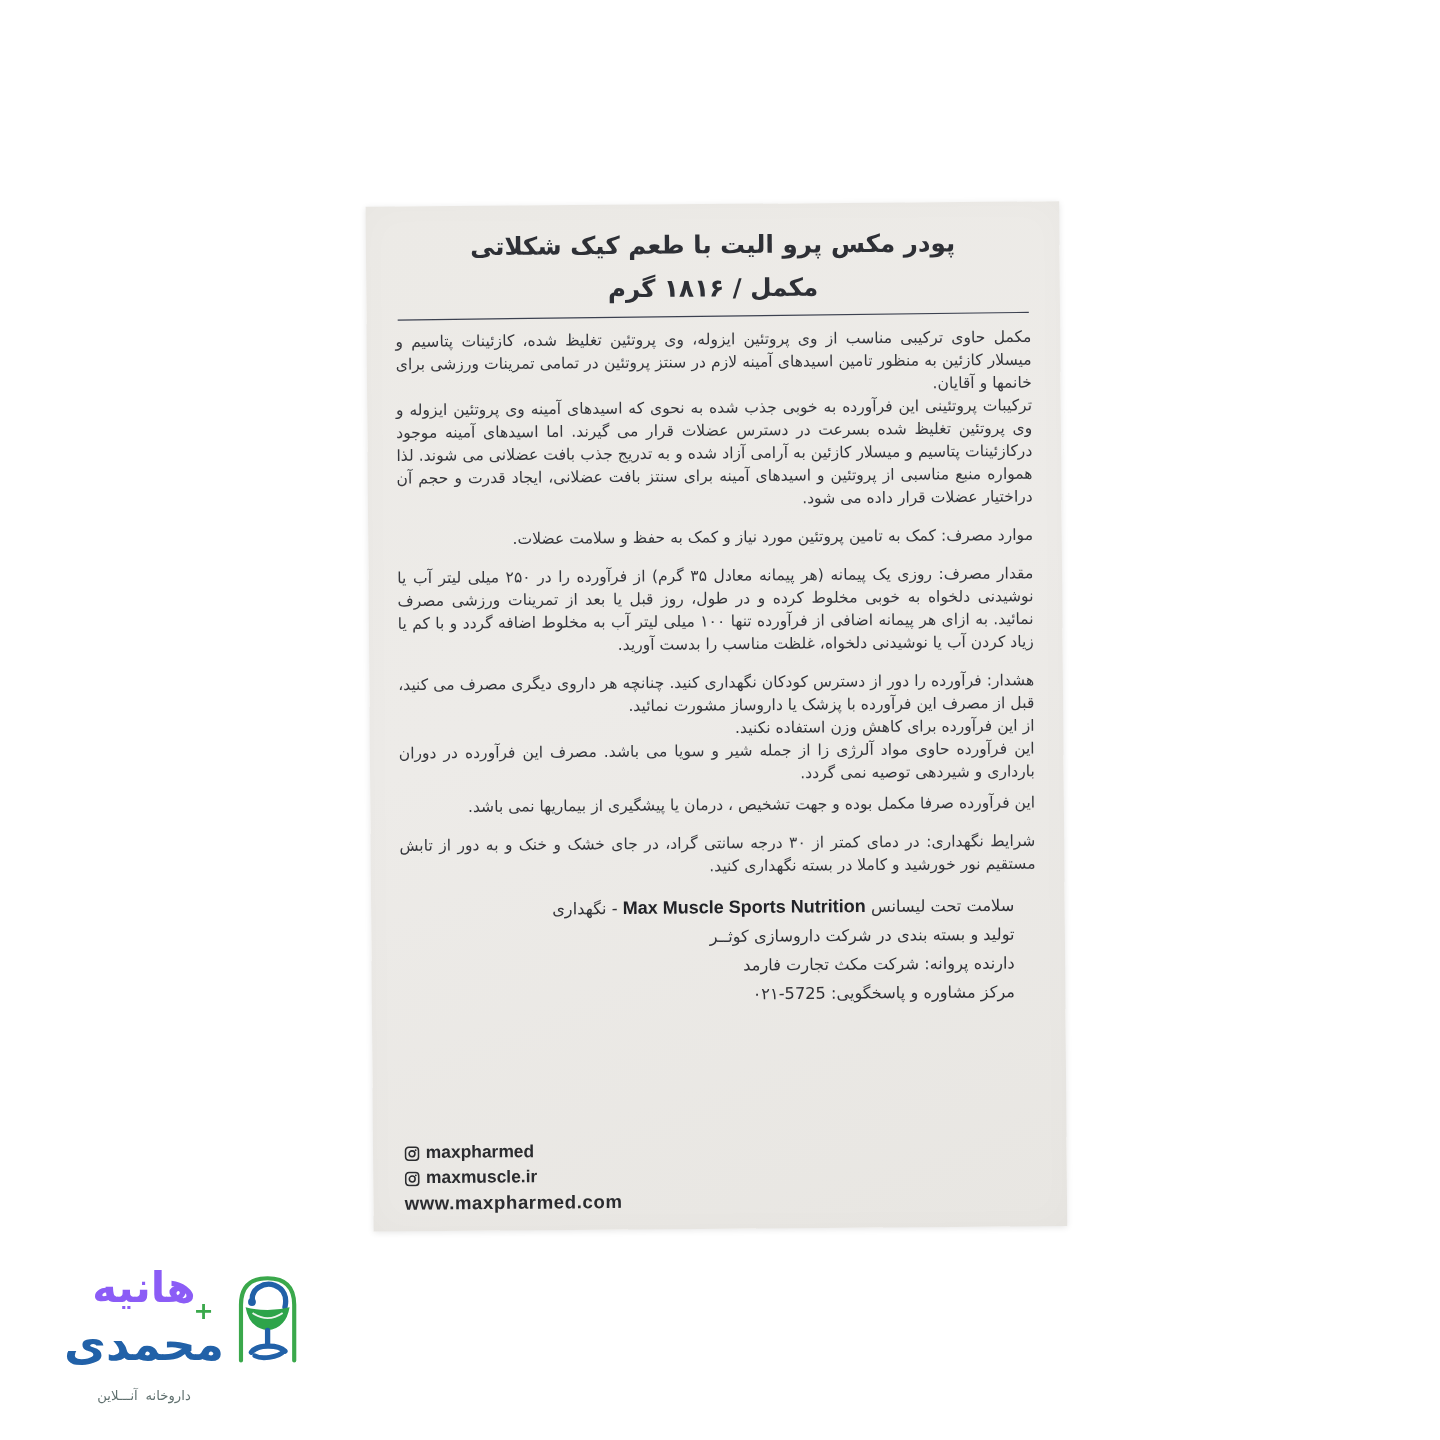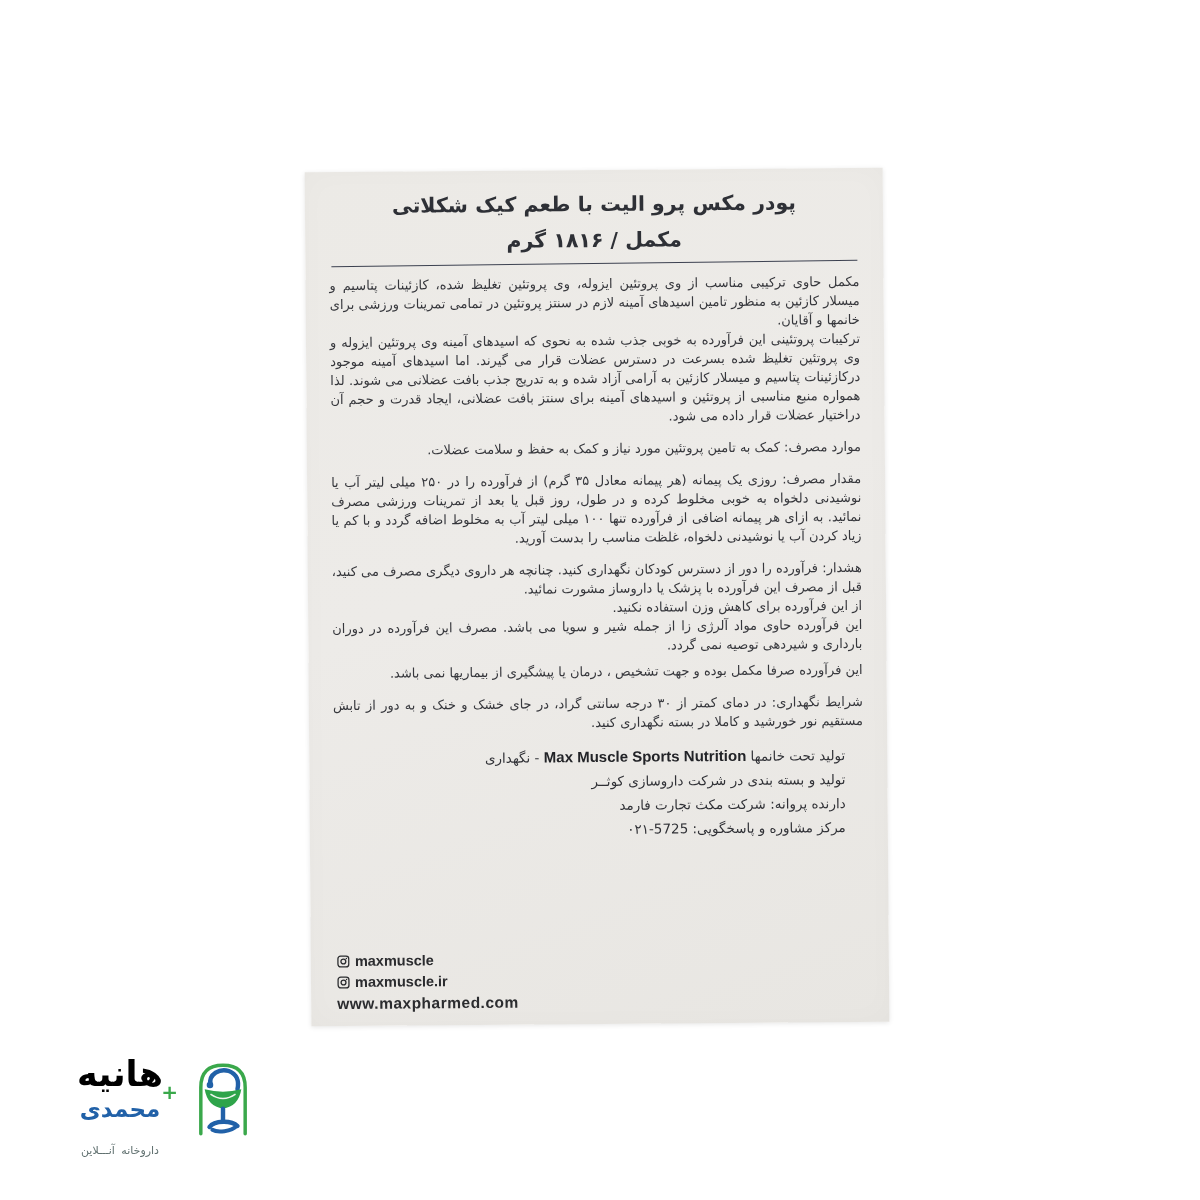--- a/index.html
+++ b/index.html
@@ -52,30 +52,30 @@
   .insta{width:13px;height:13px;flex:0 0 auto;}
   
   .logo{
     position:absolute;left:56px;top:1056px;width:210px;height:116px;
   }
   .logo-row{display:flex;flex-direction:row;align-items:flex-start;}
   .logo-names{
     width:128px;display:flex;flex-direction:column;align-items:center;position:relative;
     direction:rtl;
   }
-  .logo-name1{font-size:35px;font-weight:bold;color:#000000;line-height:36px;}
-  .logo-name2{font-size:23px;font-weight:bold;color:#2161a8;line-height:34px;}
+  .logo-name1{font-size:35px;font-weight:bold;color:#8b5cf6;line-height:36px;}
+  .logo-name2{font-size:38px;font-weight:bold;color:#2161a8;line-height:34px;margin-top:11px;}
   .logo-plus{
     position:absolute;right:6px;top:26px;color:#3aa84b;
     font-size:20px;font-weight:bold;line-height:20px;
   }
   .logo-emblem{margin-left:12px;margin-top:4px;}
   .logo-tagline{
     width:128px;text-align:center;direction:rtl;
-    font-size:11px;color:#60706f;margin-top:8px;word-spacing:3px;
+    font-size:11px;color:#60706f;margin-top:20px;word-spacing:3px;
   }
 </style>
 </head>
 <body>
 
 <div class="paper">
 
   <div class="titles">
     <div class="title-line">پودر مکس پرو الیت با طعم کیک شکلاتی</div>
     <div class="title-line">مکمل / ۱۸۱۶ گرم</div>
@@ -89,40 +89,40 @@
     <p class="sect">مقدار مصرف: روزی یک پیمانه (هر پیمانه معادل ۳۵ گرم) از فرآورده را در ۲۵۰ میلی لیتر آب یا نوشیدنی دلخواه به خوبی مخلوط کرده و در طول، روز قبل یا بعد از تمرینات ورزشی مصرف نمائید. به ازای هر پیمانه اضافی از فرآورده تنها ۱۰۰ میلی لیتر آب به مخلوط اضافه گردد و با کم یا زیاد کردن آب یا نوشیدنی دلخواه، غلظت مناسب را بدست آورید.</p>
     <p class="sect">هشدار: فرآورده را دور از دسترس کودکان نگهداری کنید. چنانچه هر داروی دیگری مصرف می کنید، قبل از مصرف این فرآورده با پزشک یا داروساز مشورت نمائید.</p>
     <p>از این فرآورده برای کاهش وزن استفاده نکنید.</p>
     <p>این فرآورده حاوی مواد آلرژی زا از جمله شیر و سویا می باشد. مصرف این فرآورده در دوران بارداری و شیردهی توصیه نمی گردد.</p>
     <p class="sect-sm">این فرآورده صرفا مکمل بوده و جهت تشخیص ، درمان یا پیشگیری از بیماریها نمی باشد.</p>
     <p class="sect">شرایط نگهداری: در دمای کمتر از ۳۰ درجه سانتی گراد، در جای خشک و خنک و به دور از تابش مستقیم نور خورشید و کاملا در بسته نگهداری کنید.</p>
   </div>
 
   <div class="footer-lines">
     <div class="footer-line">
-      <span>تولید تحت خانمها</span>
+      <span>سلامت تحت لیسانس</span>
       <span class="brand-en">Max Muscle Sports Nutrition</span>
       <span>- نگهداری</span>
     </div>
     <div class="footer-line">تولید و بسته بندی در شرکت داروسازی کوثــر</div>
     <div class="footer-line">دارنده پروانه: شرکت مکث تجارت فارمد</div>
     <div class="footer-line">
       <span>مرکز مشاوره و پاسخگویی:</span>
       <span dir="ltr">۰۲۱-5725</span>
     </div>
   </div>
 
   <div class="social">
     <div class="social-line">
       <svg class="insta" viewBox="0 0 24 24" fill="none" stroke="#2b2c2f" stroke-width="2.4">
         <rect x="2" y="2" width="20" height="20" rx="5"></rect>
         <circle cx="12" cy="12" r="4.5"></circle>
         <circle cx="17.6" cy="6.4" r="1.4" fill="#2b2c2f" stroke="none"></circle>
       </svg>
-      <span>maxmuscle</span>
+      <span>maxpharmed</span>
     </div>
     <div class="social-line">
       <svg class="insta" viewBox="0 0 24 24" fill="none" stroke="#2b2c2f" stroke-width="2.4">
         <rect x="2" y="2" width="20" height="20" rx="5"></rect>
         <circle cx="12" cy="12" r="4.5"></circle>
         <circle cx="17.6" cy="6.4" r="1.4" fill="#2b2c2f" stroke="none"></circle>
       </svg>
       <span>maxmuscle.ir</span>
     </div>
     <div class="social-line website">www.maxpharmed.com</div>

